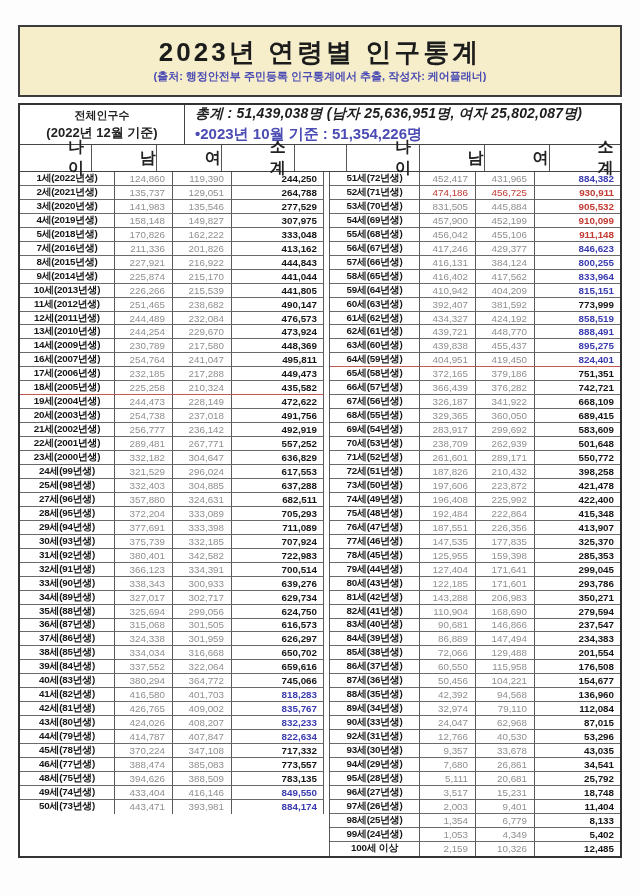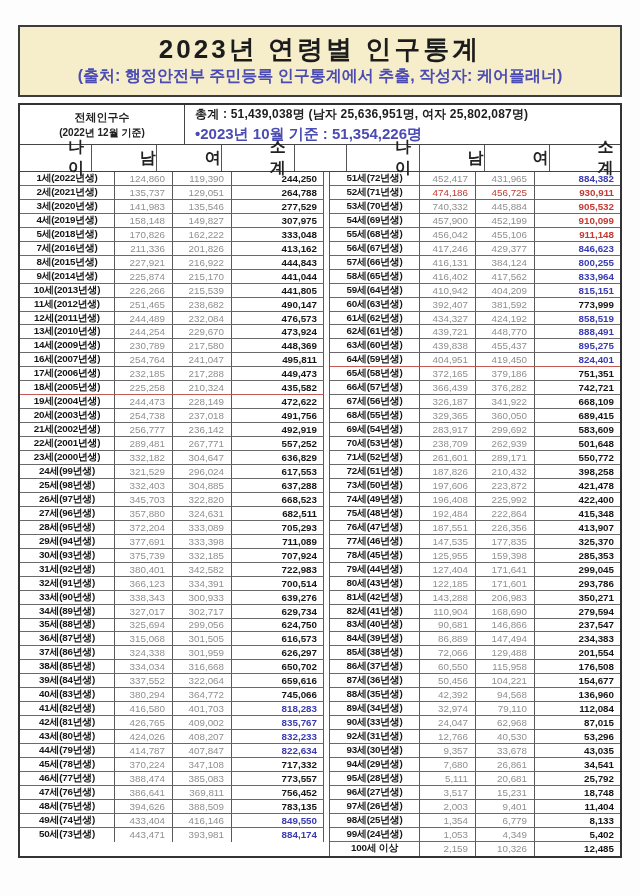--- a/index.html
+++ b/index.html
@@ -15,37 +15,37 @@
   .title-box{
     box-sizing:border-box;width:604px;height:72px;
     border:2px solid #3c3c3c;background:#f6eecb;
     display:flex;flex-direction:column;align-items:center;justify-content:center;
   }
   .title-box h1{
     margin:0;font-size:26px;font-weight:bold;color:#1c1c1c;
     letter-spacing:3px;line-height:1.1;
   }
   .title-box .subtitle{
-    margin-top:3px;font-size:16px;font-weight:bold;color:#4b4bb4;letter-spacing:0px;
+    margin-top:3px;font-size:11px;font-weight:bold;color:#4b4bb4;letter-spacing:0px;
   }
 
   
   .main-box{
     box-sizing:border-box;margin-top:6px;width:604px;
     border:2px solid #333;background:#fff;
   }
   .info-row{display:flex;height:39px;border-bottom:1px solid #444;}
   .info-left{
     box-sizing:border-box;width:165px;border-right:1px solid #444;
     display:flex;flex-direction:column;align-items:center;justify-content:center;
   }
   .info-left .l1{font-size:11px;font-weight:bold;color:#222;}
-  .info-left .l2{font-size:10px;font-weight:bold;color:#222;margin-top:1px;}
+  .info-left .l2{font-size:13px;font-weight:bold;color:#222;margin-top:1px;}
   .info-right{flex:1;display:flex;flex-direction:column;justify-content:center;padding-left:10px;}
-  .info-right .total{font-size:12px;font-weight:bold;color:#1d1d1d;letter-spacing:0.2px;}
+  .info-right .total{font-size:14px;font-weight:bold;color:#1d1d1d;letter-spacing:0.2px;font-style:italic;}
   .info-right .asof{font-size:15px;font-weight:bold;color:#4b4bb4;margin-top:2px;}
 
   .cols-header{display:flex;height:26px;border-bottom:1px solid #444;}
   .cols-header .hc{
     box-sizing:border-box;border-right:1px solid #555;
     display:flex;align-items:center;justify-content:center;
     font-size:16px;font-weight:bold;color:#222;margin-left:48px;
   }
   .hc.age-l{width:87px}.hc.m-l{width:58px}.hc.f-l{width:59px}.hc.s-l{width:92px}
   .hc.gap{width:14px;border-right:1px solid #555;}
@@ -240,26 +240,20 @@
             <div class="c num f">296,024</div>
             <div class="c sub">617,553</div>
           </div>
           <div class="trow">
             <div class="c age">25세(98년생)</div>
             <div class="c num m">332,403</div>
             <div class="c num f">304,885</div>
             <div class="c sub">637,288</div>
           </div>
           <div class="trow">
-            <div class="c age">26세(97년생)</div>
-            <div class="c num m">345,703</div>
-            <div class="c num f">322,820</div>
-            <div class="c sub">668,523</div>
-          </div>
-          <div class="trow">
             <div class="c age">27세(96년생)</div>
             <div class="c num m">357,880</div>
             <div class="c num f">324,631</div>
             <div class="c sub">682,511</div>
           </div>
           <div class="trow">
             <div class="c age">28세(95년생)</div>
             <div class="c num m">372,204</div>
             <div class="c num f">333,089</div>
             <div class="c sub">705,293</div>
@@ -366,26 +360,20 @@
             <div class="c num f">347,108</div>
             <div class="c sub">717,332</div>
           </div>
           <div class="trow">
             <div class="c age">46세(77년생)</div>
             <div class="c num m">388,474</div>
             <div class="c num f">385,083</div>
             <div class="c sub">773,557</div>
           </div>
           <div class="trow">
-            <div class="c age">47세(76년생)</div>
-            <div class="c num m">386,641</div>
-            <div class="c num f">369,811</div>
-            <div class="c sub">756,452</div>
-          </div>
-          <div class="trow">
             <div class="c age">48세(75년생)</div>
             <div class="c num m">394,626</div>
             <div class="c num f">388,509</div>
             <div class="c sub">783,135</div>
           </div>
           <div class="trow">
             <div class="c age">49세(74년생)</div>
             <div class="c num m">433,404</div>
             <div class="c num f">416,146</div>
             <div class="c sub blue">849,550</div>
@@ -406,21 +394,21 @@
             <div class="c sub blue">884,382</div>
           </div>
           <div class="trow">
             <div class="c age">52세(71년생)</div>
             <div class="c num m red">474,186</div>
             <div class="c num f red">456,725</div>
             <div class="c sub red">930,911</div>
           </div>
           <div class="trow">
             <div class="c age">53세(70년생)</div>
-            <div class="c num m">740,332</div>
+            <div class="c num m">831,505</div>
             <div class="c num f">445,884</div>
             <div class="c sub red">905,532</div>
           </div>
           <div class="trow">
             <div class="c age">54세(69년생)</div>
             <div class="c num m">457,900</div>
             <div class="c num f">452,199</div>
             <div class="c sub red">910,099</div>
           </div>
           <div class="trow">

